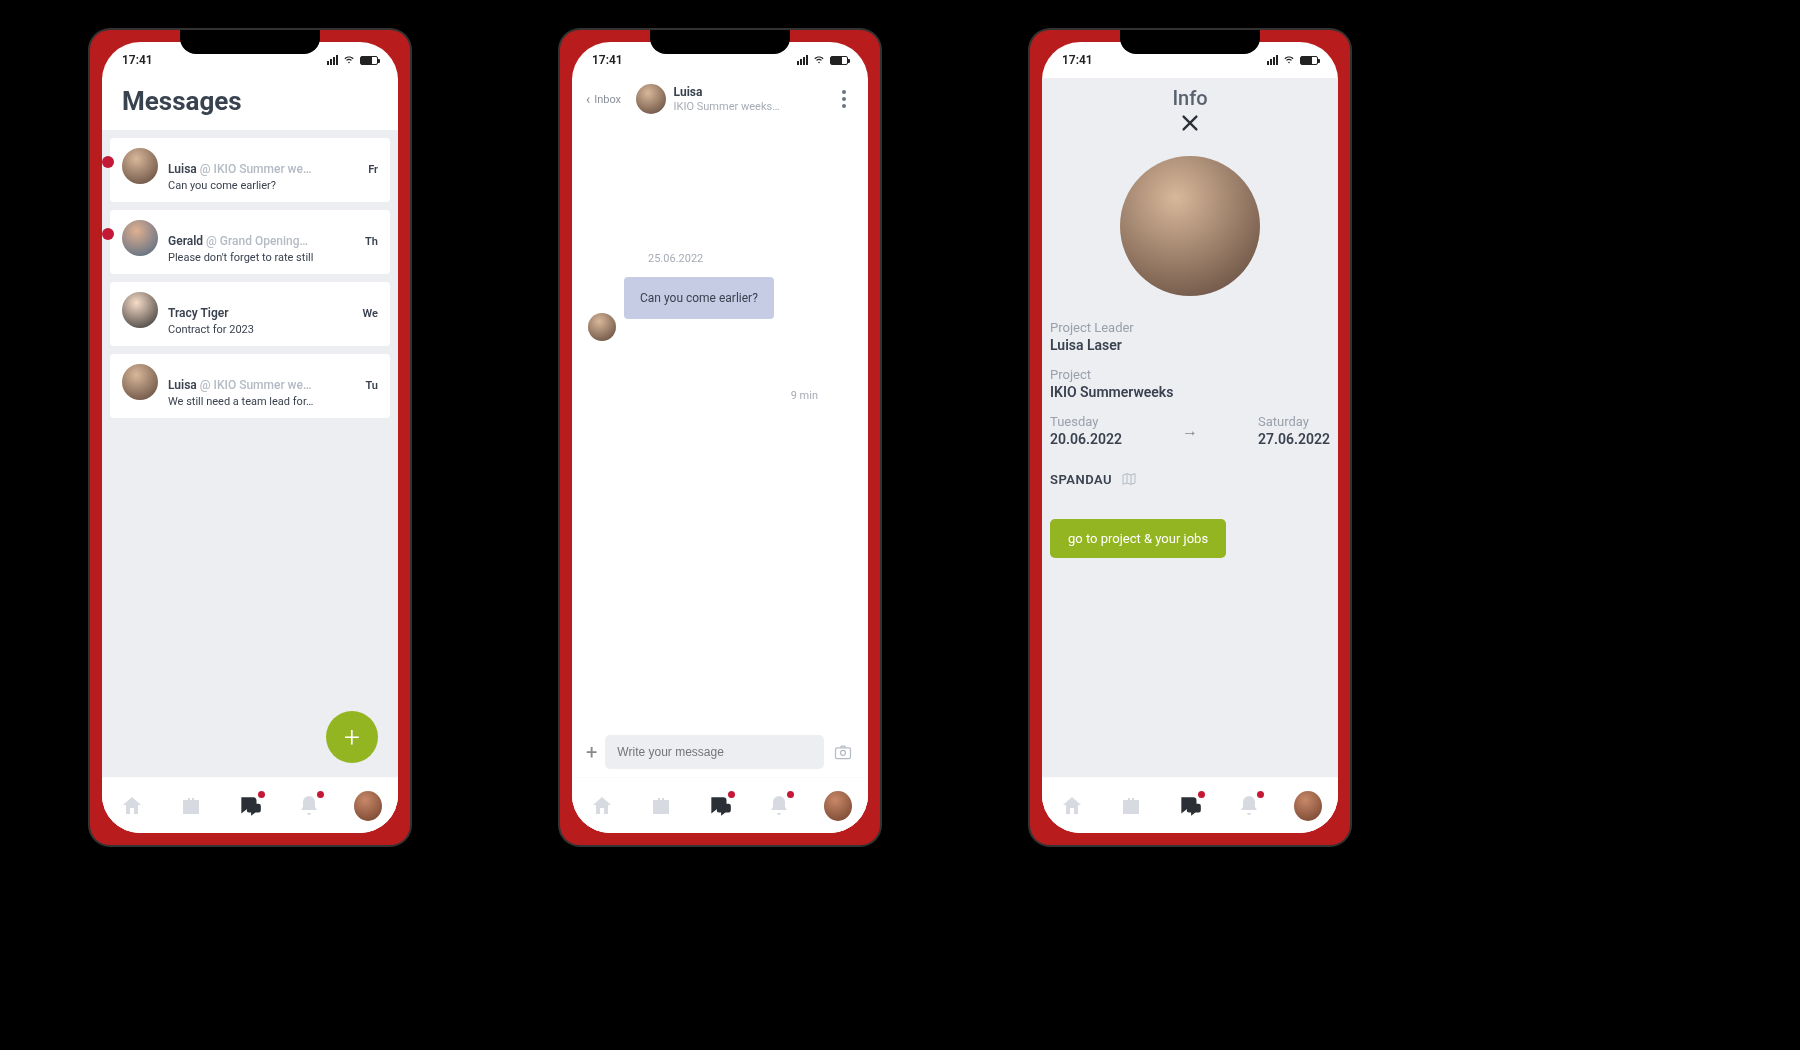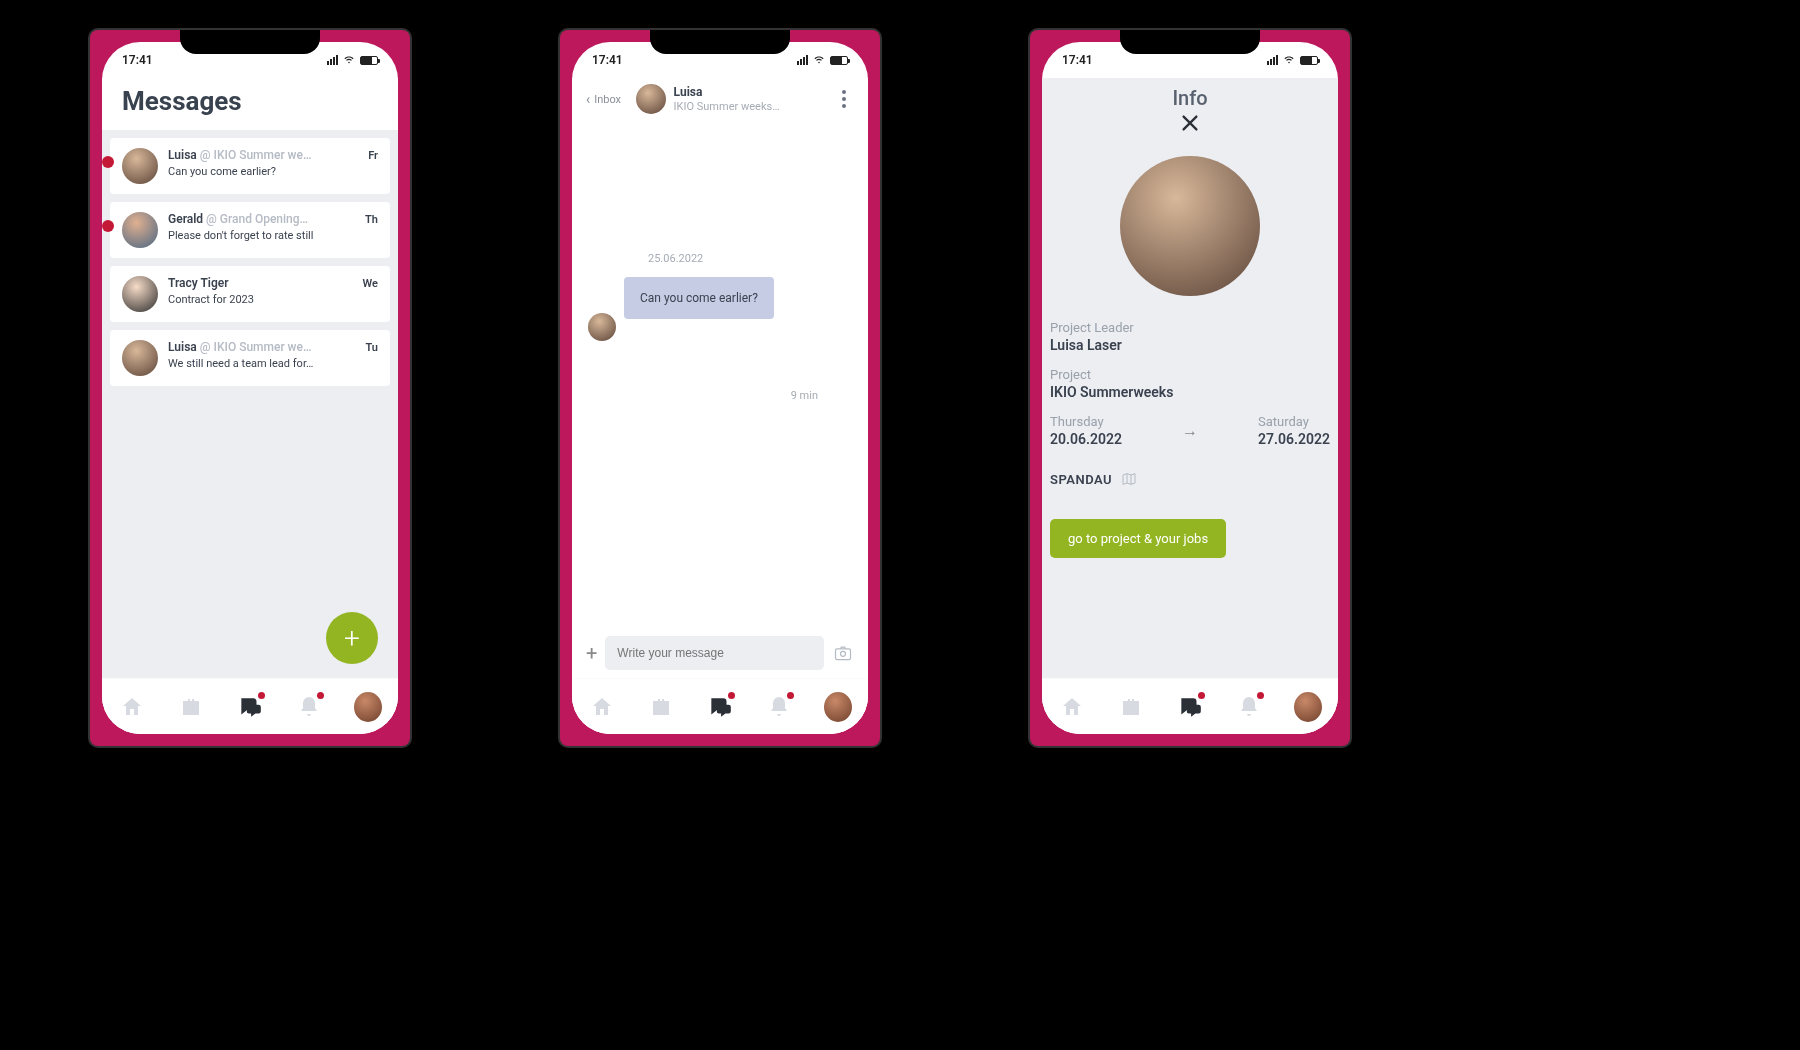--- a/index.html
+++ b/index.html
@@ -7,23 +7,23 @@
     background: #000;
     width: 1800px;
     height: 1050px;
     font-family: -apple-system, BlinkMacSystemFont, "Segoe UI", Roboto, sans-serif;
     position: relative;
     overflow: hidden;
   }
   .phone {
     position: absolute;
     width: 320px;
-    height: 716px;
-    background: #be185d;
-    border-radius: 8px;
+    height: 815px;
+    background: #b91c1c;
+    border-radius: 20px;
     padding: 12px;
     box-shadow: 0 0 0 2px #333;
   }
   .phone-inner {
     width: 100%;
     height: 100%;
     background: #fff;
     border-radius: 38px;
     overflow: hidden;
     position: relative;
@@ -103,20 +103,21 @@
     border-radius: 50%;
     flex-shrink: 0;
     display:flex;align-items:center;justify-content:center;
   }
   .msg-body { flex:1; min-width:0; }
   .msg-line1 {
     display: flex;
     justify-content: space-between;
     align-items: baseline;
     gap: 6px;
+    margin-top: 14px;
   }
   .msg-name { font-size: 12px; color: #3a424f; font-weight: 600; white-space:nowrap; overflow:hidden; text-overflow:ellipsis; max-width:150px;}
   .msg-ctx { color: #b5bbc4; font-weight: 500; }
   .msg-day { font-size: 11px; color: #3a424f; font-weight:600; }
   .msg-preview { font-size: 11px; color: #3a424f; margin-top: 3px; white-space:nowrap; overflow:hidden; text-overflow:ellipsis;}
   .fab {
     position: absolute;
     right: 20px;
     bottom: 70px;
     width: 52px; height: 52px;
@@ -451,21 +452,21 @@
         </div>
       </div>
       <div class="p3-body">
         <div class="big-avatar av-luisa" style="border-radius:50%;"></div>
         <div class="info-label">Project Leader</div>
         <div class="info-value">Luisa Laser</div>
         <div class="info-label">Project</div>
         <div class="info-value">IKIO Summerweeks</div>
         <div class="date-row">
           <div class="date-col">
-            <span class="info-label" style="margin:0">Thursday</span>
+            <span class="info-label" style="margin:0">Tuesday</span>
             <span class="info-value">20.06.2022</span>
           </div>
           <span class="arrow-icon">→</span>
           <div class="date-col">
             <span class="info-label" style="margin:0">Saturday</span>
             <span class="info-value">27.06.2022</span>
           </div>
         </div>
         <div class="location-row">
           <span>SPANDAU</span>

